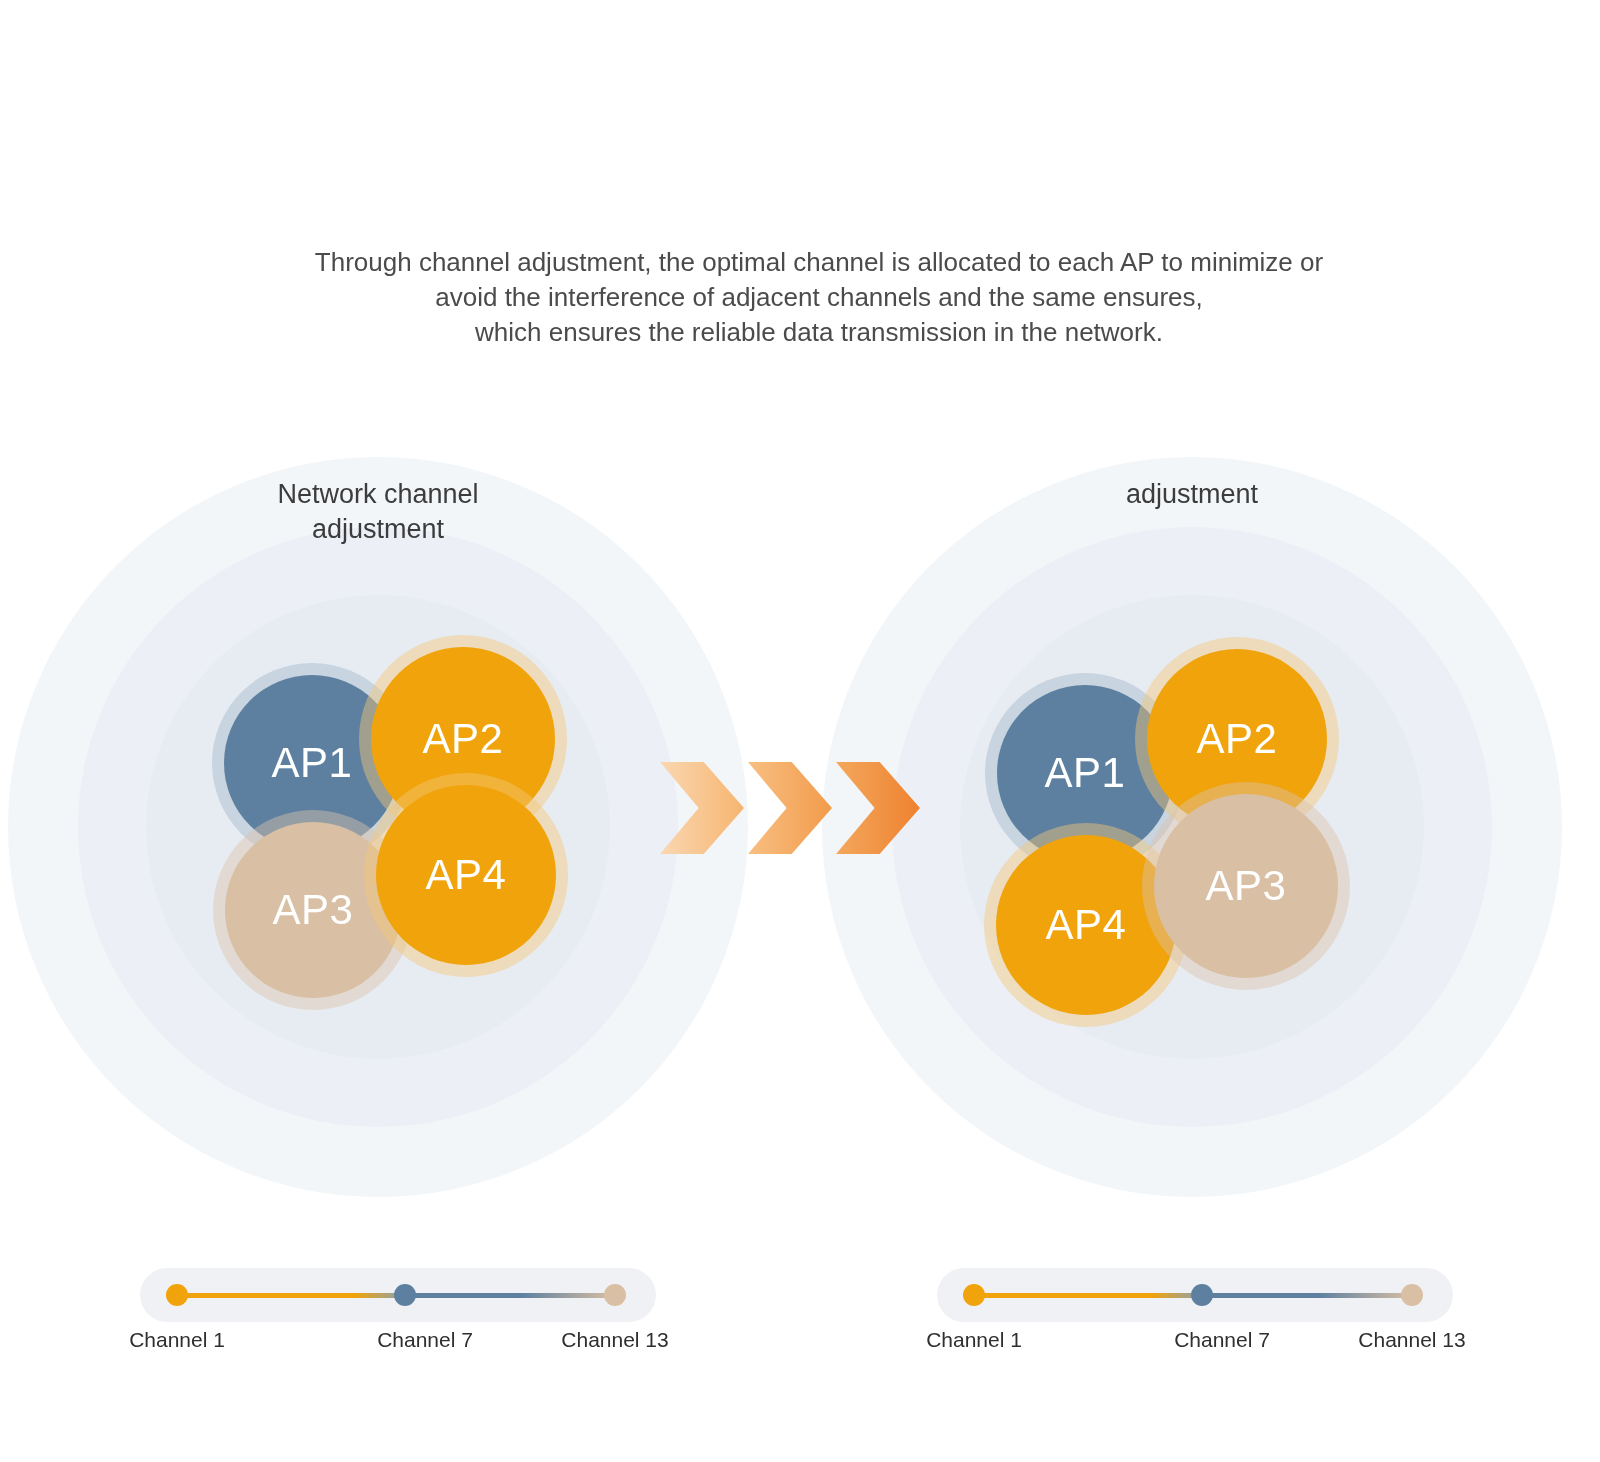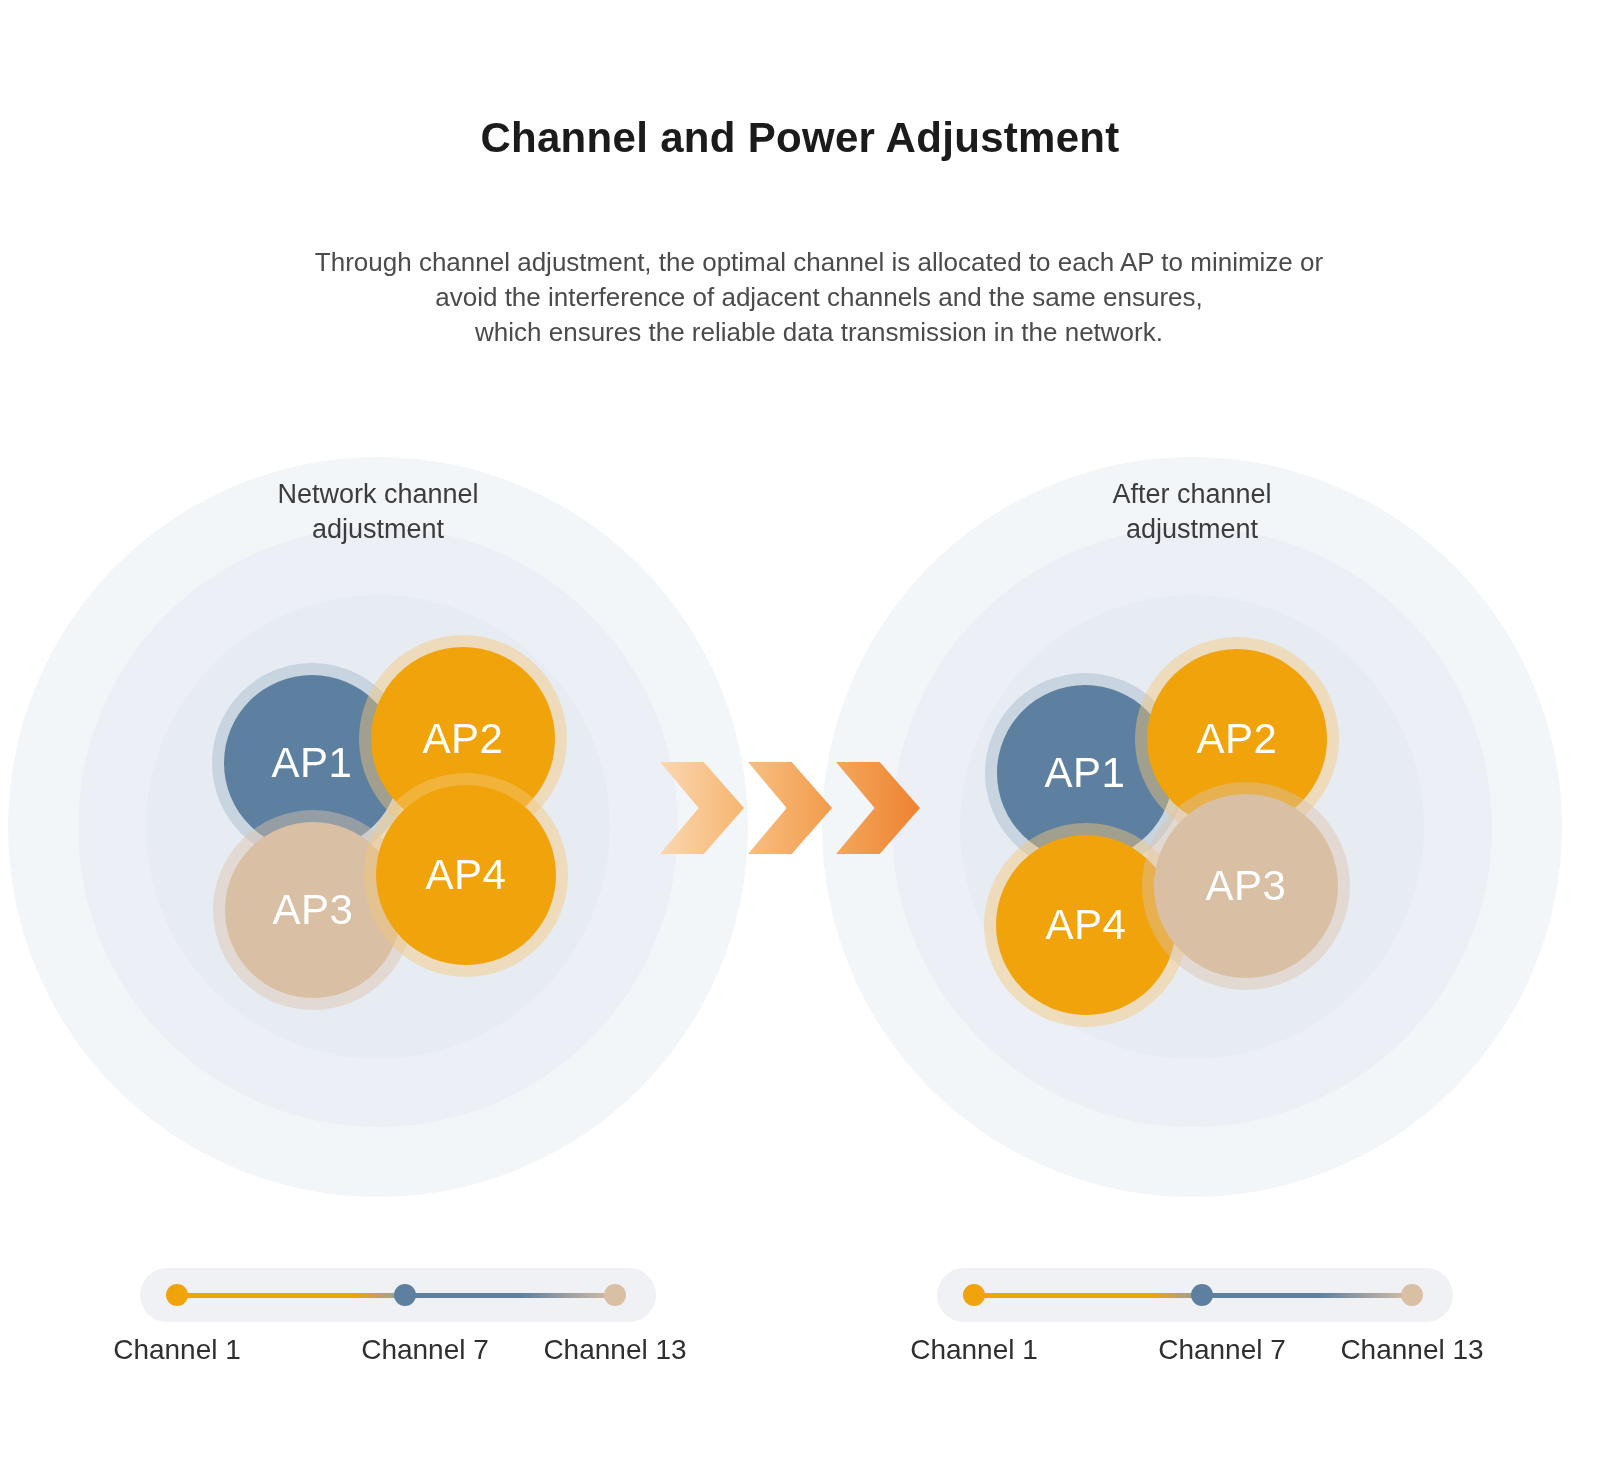--- a/index.html
+++ b/index.html
@@ -63,33 +63,32 @@
 
   .legend-bar { position:absolute; left:25px; top:0; width:516px; height:54px;
                 background:#f0f1f4; border-radius:27px; }
   .legend-seg { position:absolute; top:25px; height:5px; border-radius:3px; z-index:2; }
   .legend-seg.s1 { left:62px;  width:228px; background:linear-gradient(90deg,#f0a30a 0%,#f0a30a 78%,#8ba1b5 100%); }
   .legend-seg.s2 { left:290px; width:210px; background:linear-gradient(90deg,#5d80a0 0%,#5d80a0 55%,#d9bfa4 100%); }
   .legend-dot { position:absolute; top:16px; width:22px; height:22px; border-radius:50%; z-index:3; }
   .legend-dot.d1 { left:51px;  }
   .legend-dot.d2 { left:279px; }
   .legend-dot.d3 { left:489px; }
-  .legend-label { position:absolute; top:66px; transform:translateX(-50%); white-space:nowrap;
-                  font-size:28px; color:#2f2f2f; }
+  .legend-label { position:absolute; top:60px; transform:translateX(-50%); white-space:nowrap;
+                  font-size:21px; color:#2f2f2f; }
   .legend-label.l1 { left:62px;  }
   .legend-label.l2 { left:290px;margin-left:20px; }
   .legend-label.l3 { left:500px; }
 </style>
 </head>
 <body>
 
 <div class="page">
 
   <h1 class="title">
-    <span>Channel and Power Adjustment</span>
   </h1>
   <p class="subtitle">
     <span>Through channel adjustment, the optimal channel is allocated to each AP to minimize or</span>
     <span>avoid the interference of adjacent channels and the same ensures,</span>
     <span>which ensures the reliable data transmission in the network.</span>
   </p>
 
   <section class="diagram before">
     <div class="ring outer"></div>
     <div class="ring middle"></div>
@@ -116,21 +115,20 @@
     <span class="chevron c1"></span>
     <span class="chevron c2"></span>
     <span class="chevron c3"></span>
   </div>
 
   <section class="diagram after">
     <div class="ring outer"></div>
     <div class="ring middle"></div>
     <div class="ring inner"></div>
     <div class="diagram-label">
-      <span>After channel</span>
       <span>adjustment</span>
     </div>
     <div class="ap ap1 halo-blue" style="background-color: rgb(93, 128, 160);">
       <span>AP1</span>
     </div>
     <div class="ap ap2 halo-orange" style="background-color: rgb(240, 163, 10);">
       <span>AP2</span>
     </div>
     <div class="ap ap4 halo-orange" style="background-color: rgb(240, 163, 10);">
       <span>AP4</span>

